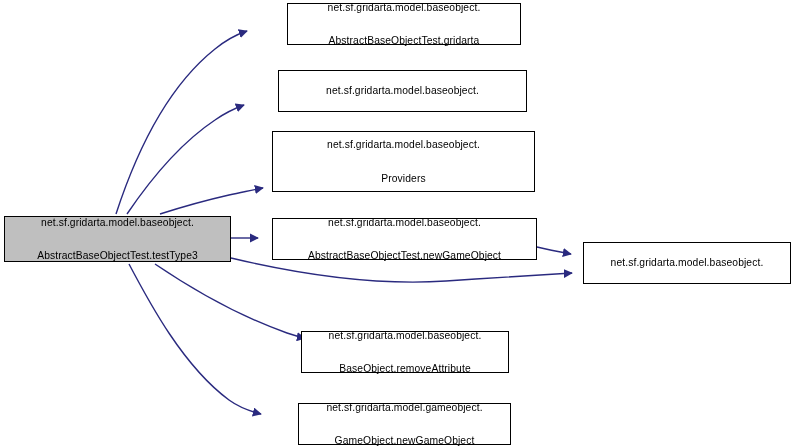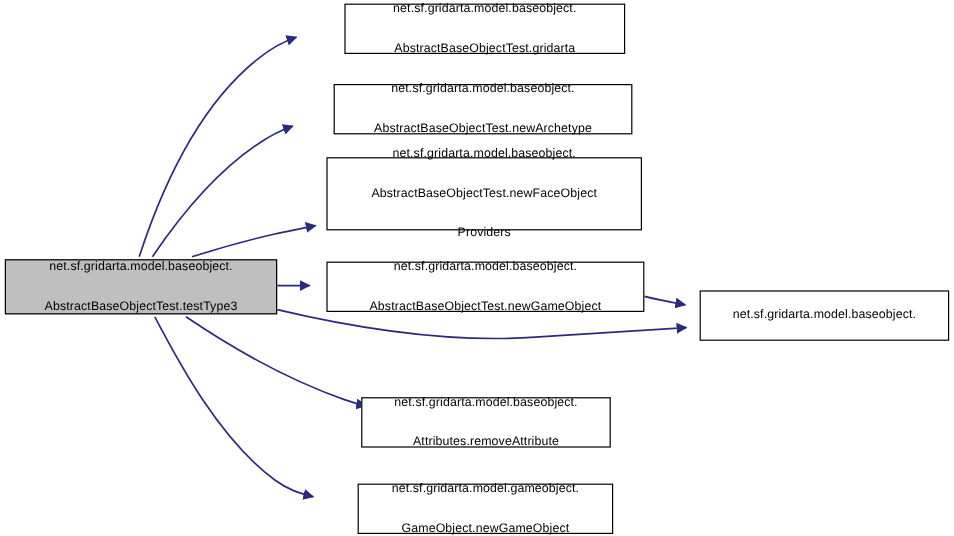--- a/index.html
+++ b/index.html
@@ -76,41 +76,39 @@
     <path d="M 129,264 C 149,302 183,366 229,400 240,408 249,411 261,414" fill="none" stroke="#2a2a7f" stroke-width="1.4" marker-end="url(#arrow)"></path>
   </svg>
 
   <div class="node-box" style="left:287px; top:3px; width:234px; height:42px;">
     <span class="node-line">net.sf.gridarta.model.baseobject.</span>
     <span class="node-line">AbstractBaseObjectTest.gridarta</span>
   </div>
 
   <div class="node-box" style="left:278px; top:70px; width:249px; height:42px;">
     <span class="node-line">net.sf.gridarta.model.baseobject.</span>
-    <span class="node-line">AbstractBaseObjectTest.newArchetype</span>
   </div>
 
   <div class="node-box" style="left:272px; top:131px; width:263px; height:61px;">
     <span class="node-line">net.sf.gridarta.model.baseobject.</span>
-    <span class="node-line">AbstractBaseObjectTest.newFaceObject</span>
     <span class="node-line">Providers</span>
   </div>
 
   <div class="node-box" style="left:272px; top:218px; width:265px; height:42px;">
     <span class="node-line">net.sf.gridarta.model.baseobject.</span>
     <span class="node-line">AbstractBaseObjectTest.newGameObject</span>
   </div>
 
   <div class="node-box" style="left:583px; top:242px; width:208px; height:42px;">
     <span class="node-line">net.sf.gridarta.model.baseobject.</span>
   </div>
 
   <div class="node-box" style="left:301px; top:331px; width:208px; height:42px;">
     <span class="node-line">net.sf.gridarta.model.baseobject.</span>
-    <span class="node-line">Attributes.removeAttribute</span>
+    <span class="node-line">BaseObject.removeAttribute</span>
   </div>
 
   <div class="node-box" style="left:298px; top:403px; width:213px; height:42px;">
     <span class="node-line">net.sf.gridarta.model.gameobject.</span>
     <span class="node-line">GameObject.newGameObject</span>
   </div>
 
   <div class="node-box highlight" style="left:4px; top:216px; width:227px; height:46px;">
     <span class="node-line">net.sf.gridarta.model.baseobject.</span>
     <span class="node-line">AbstractBaseObjectTest.testType3</span>

